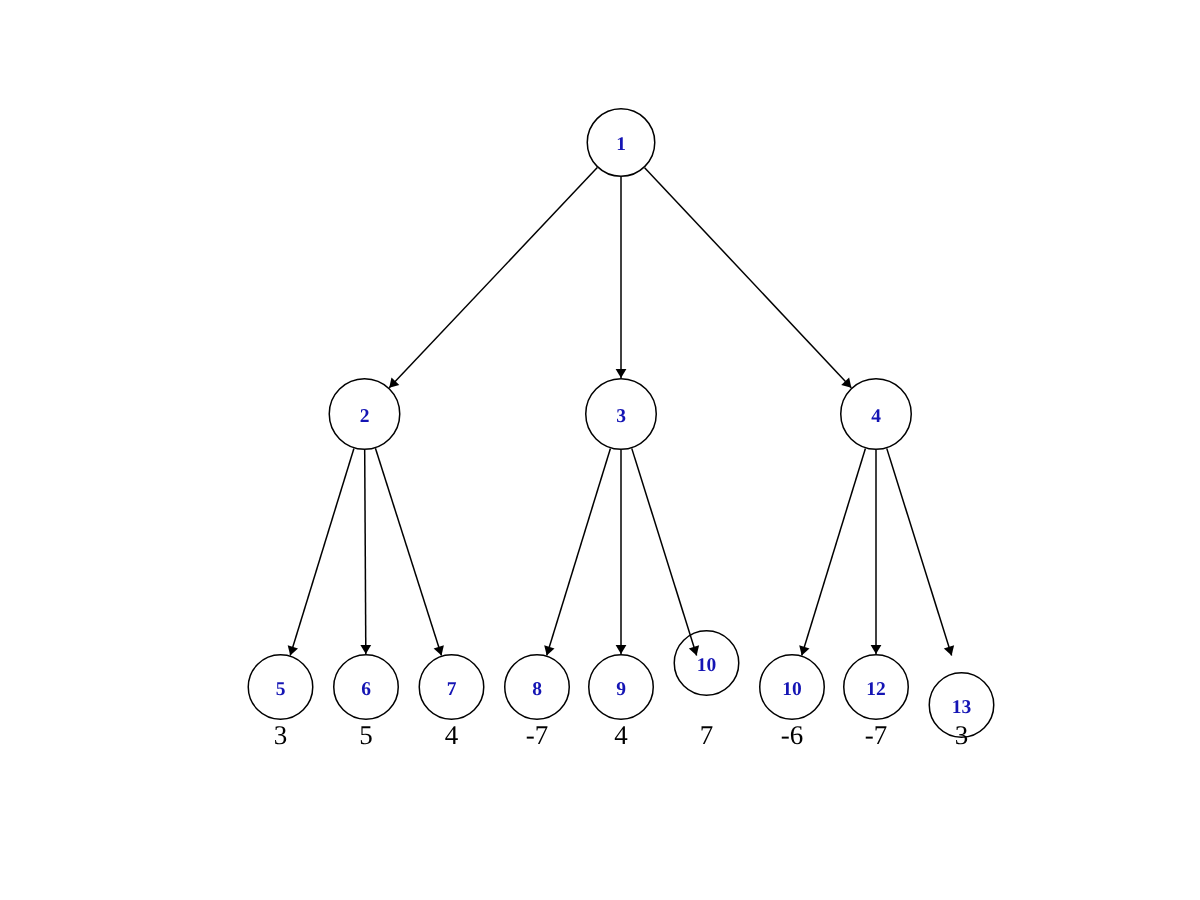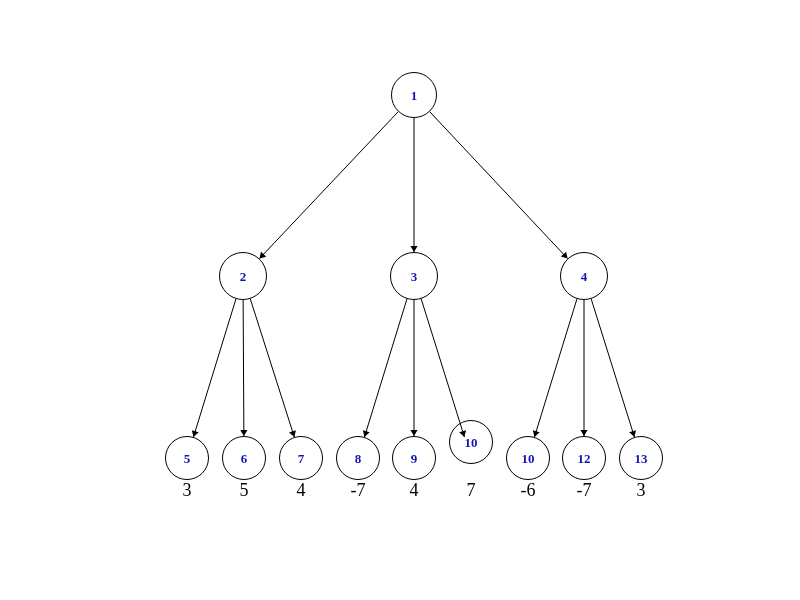--- a/index.html
+++ b/index.html
@@ -110,21 +110,21 @@
       </div>
       <div class="tree-node" style="left: 449px; top: 420px; width: 44px; height: 44px;">
         <span class="node-label">10</span>
       </div>
       <div class="tree-node" style="left: 506px; top: 436px; width: 44px; height: 44px;">
         <span class="node-label">10</span>
       </div>
       <div class="tree-node" style="left: 562px; top: 436px; width: 44px; height: 44px;">
         <span class="node-label">12</span>
       </div>
-      <div class="tree-node" style="left: 619px; top: 436px; width: 44px; height: 44px;">
+      <div class="tree-node" style="left: 619px; top: 448px; width: 44px; height: 44px;">
         <span class="node-label">13</span>
       </div>
     </div>
   <div id="value-layer">
       <div class="leaf-value" style="left: 157px; top: 481px; width: 60px;">3</div>
       <div class="leaf-value" style="left: 214px; top: 481px; width: 60px;">5</div>
       <div class="leaf-value" style="left: 271px; top: 481px; width: 60px;">4</div>
       <div class="leaf-value" style="left: 328px; top: 481px; width: 60px;">-7</div>
       <div class="leaf-value" style="left: 384px; top: 481px; width: 60px;">4</div>
       <div class="leaf-value" style="left: 441px; top: 481px; width: 60px;">7</div>

